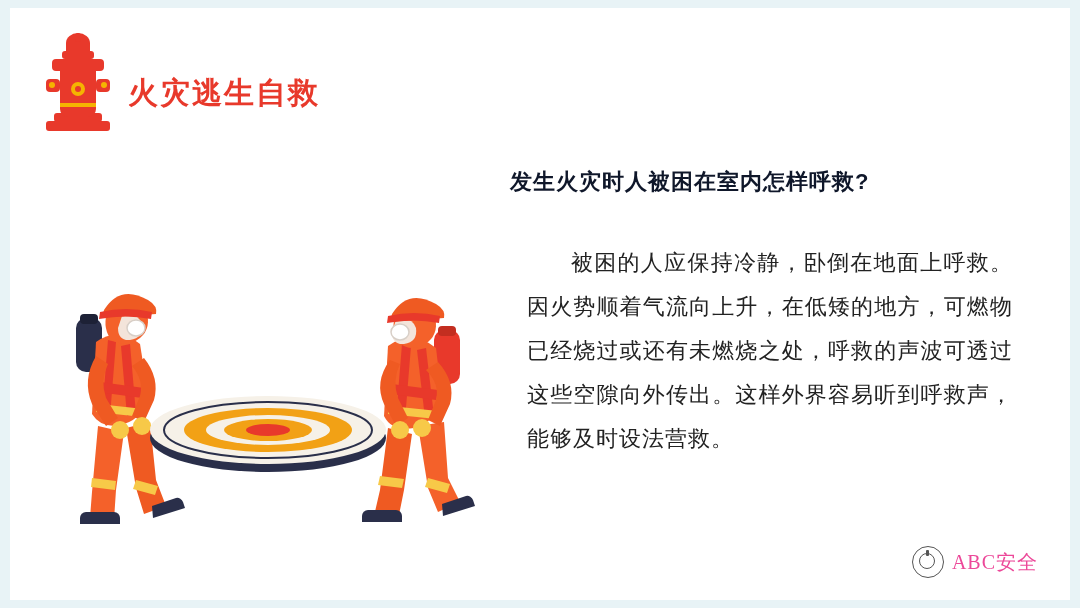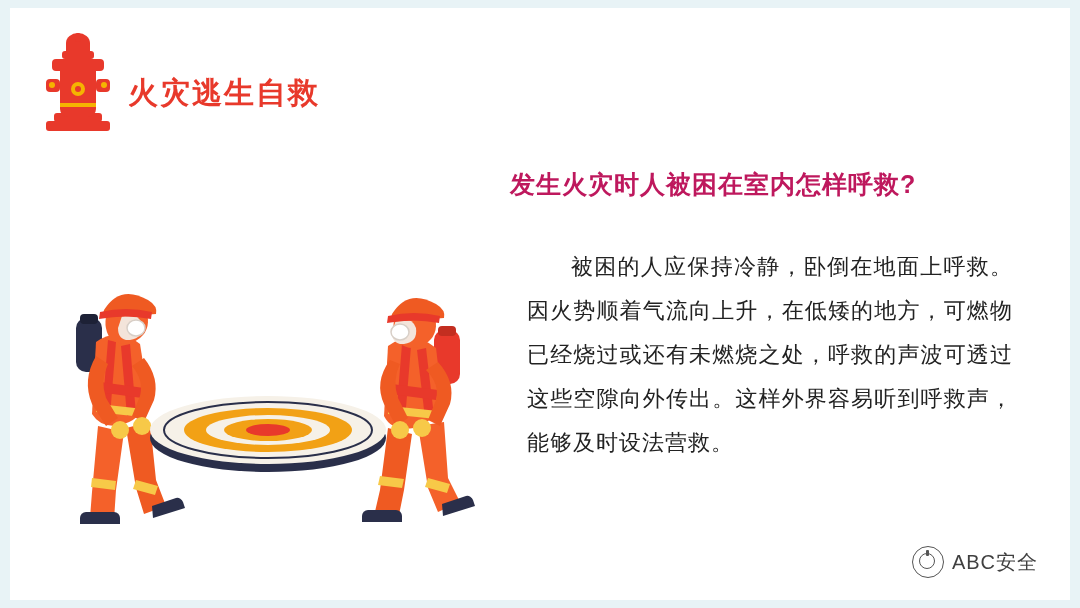--- a/index.html
+++ b/index.html
@@ -57,23 +57,23 @@
   }
 
   
   .content {
     position: absolute;
     left: 500px;
     top: 160px;
     width: 520px;
   }
   .headline {
-    font-size: 25px;
+    font-size: 22px;
     font-weight: bold;
-    color: #be185d;
+    color: #0f172a;
     letter-spacing: 1px;
     line-height: 1.3;
     margin: 0 0 44px 0;
     white-space: nowrap;
   }
   .body-text {
     font-size: 22px;
     color: #222222;
     line-height: 2.0;
     text-indent: 2em;
@@ -125,23 +125,23 @@
     position: absolute;
     left: 13px;
     top: 3px;
     width: 3px;
     height: 6px;
     background: #555;
     border-radius: 1px;
   }
   .badge-text {
     font-size: 20px;
-    color: #404040;
+    color: #ec4899;
     letter-spacing: 1px;
-    font-family: Liberation Sans, sans-serif;
+    font-family: Liberation Serif, serif;
   }
 </style>
 </head>
 <body>
 
 <div class="slide">
   <div class="card">
 
     <div class="header">
       <div class="hydrant">

